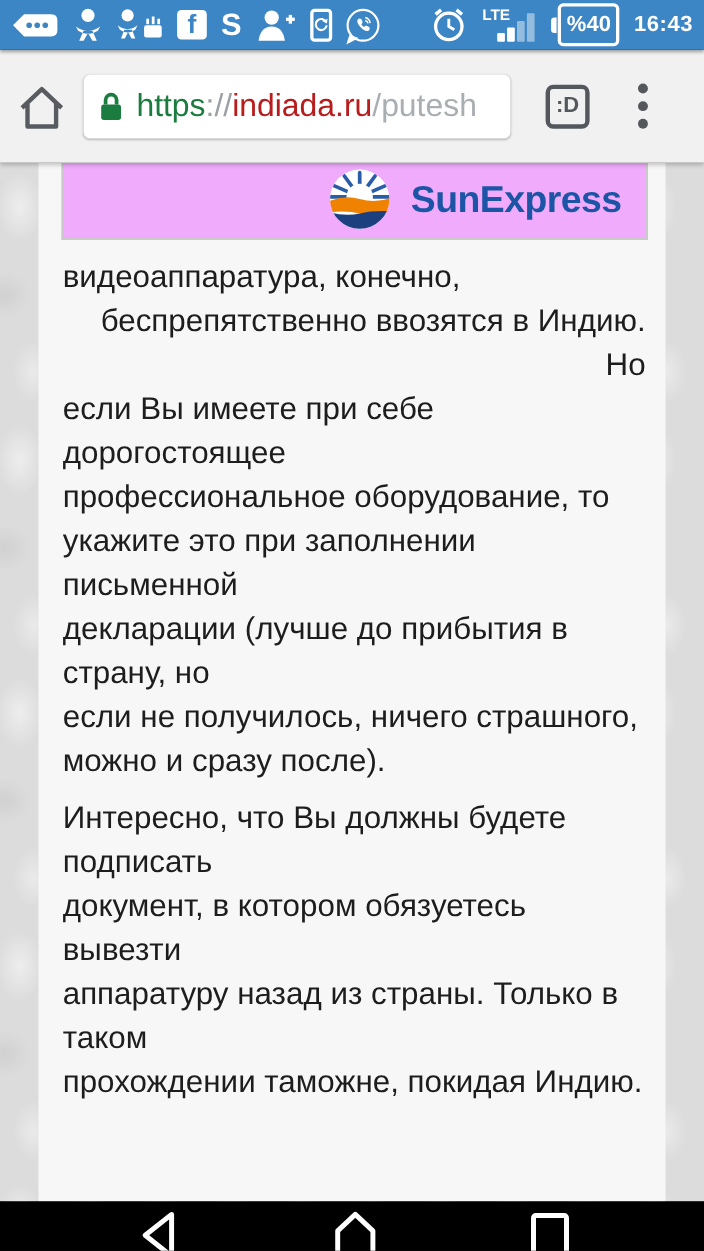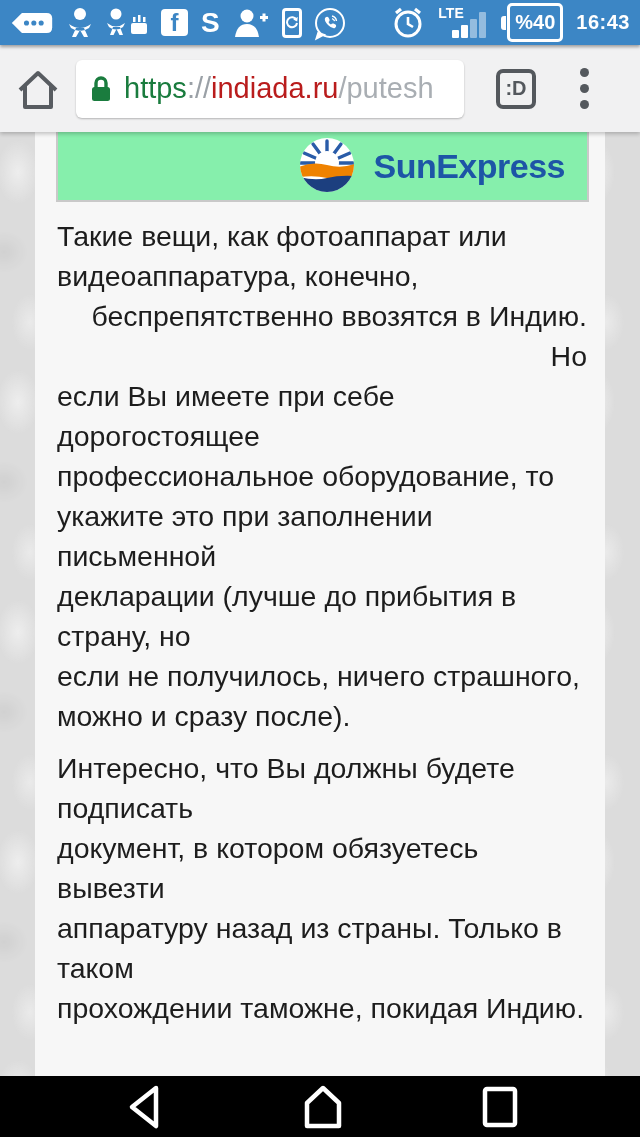--- a/index.html
+++ b/index.html
@@ -25,21 +25,21 @@
   .signal .lte { position:absolute; top:-1px; left:0; color:#ffffff; font-size:14px; font-weight:bold; }
   .signal .bars { position:absolute; bottom:2px; right:2px; display:flex; align-items:flex-end; gap:2px; }
   .signal .bars i { display:block; width:7px; border-radius:1px; }
   .battery { display:flex; align-items:center; }
   .battery .cap { width:5px; height:14px; background:#fff; border-radius:3px 0 0 3px; margin-right:1px; }
   .battery .body { border:3px solid #fff; border-radius:5px; padding:5px 5px;
     color:#fff; font-size:20px; font-weight:bold; letter-spacing:0; }
   .clock-txt { color:#fff; font-size:20px; font-weight:bold; letter-spacing:0.5px; }
 
   
-  .toolbar { position:relative; z-index:4; height:87px; background:#f1f1f2;
+  .toolbar { position:relative; z-index:4; height:103px; background:#f1f1f2;
     display:flex; align-items:center; padding:0 14px;
     box-shadow:0 2px 4px rgba(0,0,0,.22); }
   .url-pill { flex:0 0 388px; height:58px; margin-left:14px; background:#fff; border-radius:6px;
     box-shadow:0 1px 2px rgba(0,0,0,.25); display:flex; align-items:center;
     padding:0 12px; overflow:hidden; white-space:nowrap; }
   .url-pill .txt { font-size:29px; }
   .u-scheme { color:#1a7c3e; }
   .u-sep    { color:#9aa0a6; }
   .u-host   { color:#b91c1c; }
   .u-path   { color:#a9aeb3; }
@@ -50,21 +50,21 @@
 
   
   .page { position:relative; height:944px; overflow:hidden; background-color:#dcdcdc;
     background-image:
       radial-gradient(ellipse 30px 46px at 18px 40px, rgba(255,255,255,.5), transparent 70%),
       radial-gradient(ellipse 34px 30px at 4px 120px, rgba(0,0,0,.05), transparent 70%),
       radial-gradient(ellipse 26px 40px at 30px 190px, rgba(255,255,255,.4), transparent 70%);
     background-size:64px 230px; }
   .content { width:570px; height:100%; margin:0 auto; background:#f7f7f7; }
 
-  .img-frame { height:70px; margin:0 16px 4px 21px; background:#86efac;
+  .img-frame { height:70px; margin:0 16px 4px 21px; background:#f0abfc;
     border:2px solid #c9c9c9; border-top:none; overflow:hidden;
     display:flex; align-items:center; justify-content:flex-end; gap:18px; padding-right:22px; }
   .logo-word { color:#1d55a6; font-size:34px; font-weight:bold; letter-spacing:-0.5px; }
 
   .para { margin:14px 18px 0 22px; }
   .para + .para { margin-top:12px; }
   .para .ln { font-size:28.5px; line-height:40px; color:#1d1d1d; }
 
   
   .nav-bar { height:61px; background:#000; display:flex; align-items:center;
@@ -195,21 +195,20 @@
           </g>
           <circle cx="28" cy="30" r="12" fill="#fff"></circle>
           <path d="M0,34 Q14,28 28,32 T56,31 L56,44 Q40,48 28,45 T0,44 Z" fill="#ef8200"></path>
           <path d="M0,44 Q16,48 28,45 T56,43 L56,62 L0,62 Z" fill="#1c3f7f"></path>
         </g>
       </svg>
       <span class="logo-word">SunExpress</span>
     </div>
 
     <p class="para">
-      <span class="ln" style="display:block;">Такие вещи, как фотоаппарат или</span>
       <span class="ln" style="display:block;">видеоаппаратура, конечно,</span>
       <span class="ln" style="display:block;text-align:right;">беспрепятственно ввозятся в Индию. Но</span>
       <span class="ln" style="display:block;">если Вы имеете при себе дорогостоящее</span>
       <span class="ln" style="display:block;">профессиональное оборудование, то</span>
       <span class="ln" style="display:block;">укажите это при заполнении письменной</span>
       <span class="ln" style="display:block;">декларации (лучше до прибытия в страну, но</span>
       <span class="ln" style="display:block;">если не получилось, ничего страшного,</span>
       <span class="ln" style="display:block;">можно и сразу после).</span>
     </p>
 

